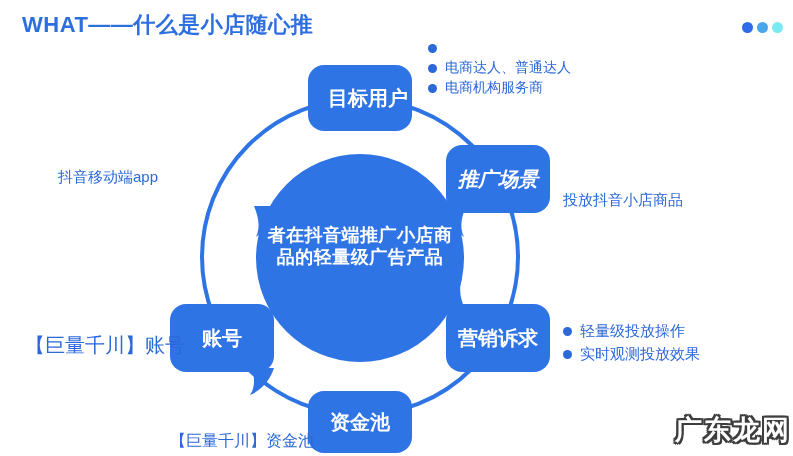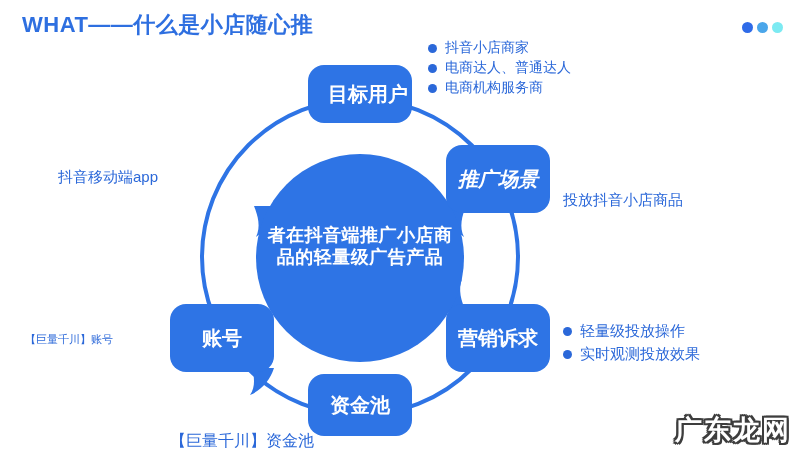--- a/index.html
+++ b/index.html
@@ -38,26 +38,26 @@
     border-radius: 16px;
     color: #ffffff;
     font-size: 20px;
     font-weight: bold;
     display: flex;
     align-items: center;
     justify-content: center;
     white-space: nowrap;
     z-index: 3;
   }
-  .node.n-top    { left: 308px; top: 65px;  height: 58px; padding-left: 16px; }
+  .node.n-top    { left: 308px; top: 65px;  height: 66px; padding-left: 16px; }
   .node.n-left1  { left: 170px; top: 145px; }
   .node.n-right1 { left: 446px; top: 145px; font-style: italic; }
   .node.n-left2  { left: 170px; top: 304px; }
   .node.n-right2 { left: 446px; top: 304px; }
-  .node.n-bottom { left: 308px; top: 374px; height: 62px; }
+  .node.n-bottom { left: 308px; top: 391px; height: 62px; }
 
   .center-text {
     position: absolute;
     left: 250px;
     top: 224px;
     width: 220px;
     z-index: 4;
     text-align: center;
     color: #ffffff;
     font-size: 18px;
@@ -79,21 +79,21 @@
     width: 9px; height: 9px; border-radius: 50%;
     background: #2B68D9; margin-right: 8px; flex: 0 0 auto;
   }
   .bl-topright { left: 428px; top: 38px; font-size: 14px; }
   .bl-topright li { height: 20px; }
   .bl-right { left: 563px; top: 320px; font-size: 15px; }
   .bl-right li { height: 23px; }
 
   .note-promo    { left: 563px; top: 172px; margin-top: 19px; }
   .note-platform { left: 20px;  top: 168px; width: 138px; text-align: right; }
-  .note-account  { left: 25px;  top: 332px; font-size: 11px; }
+  .note-account  { left: 25px;  top: 332px; font-size: 20px; }
   .note-pool     { left: 170px; top: 431px; font-size: 16px; }
 
   .watermark {
     position: absolute;
     right: 2px;
     bottom: 8px;
     z-index: 6;
     font-size: 27px;
     font-weight: bold;
     letter-spacing: 2px;
@@ -147,21 +147,20 @@
   <div class="node n-right2">
     <span>营销诉求</span>
   </div>
   <div class="node n-bottom">
     <span>资金池</span>
   </div>
 
   <ul class="bullet-list bl-topright">
     <li>
       <span class="b-dot"></span>
-      <span>抖音小店商家</span>
     </li>
     <li>
       <span class="b-dot"></span>
       <span>电商达人、普通达人</span>
     </li>
     <li>
       <span class="b-dot"></span>
       <span>电商机构服务商</span>
     </li>
   </ul>

